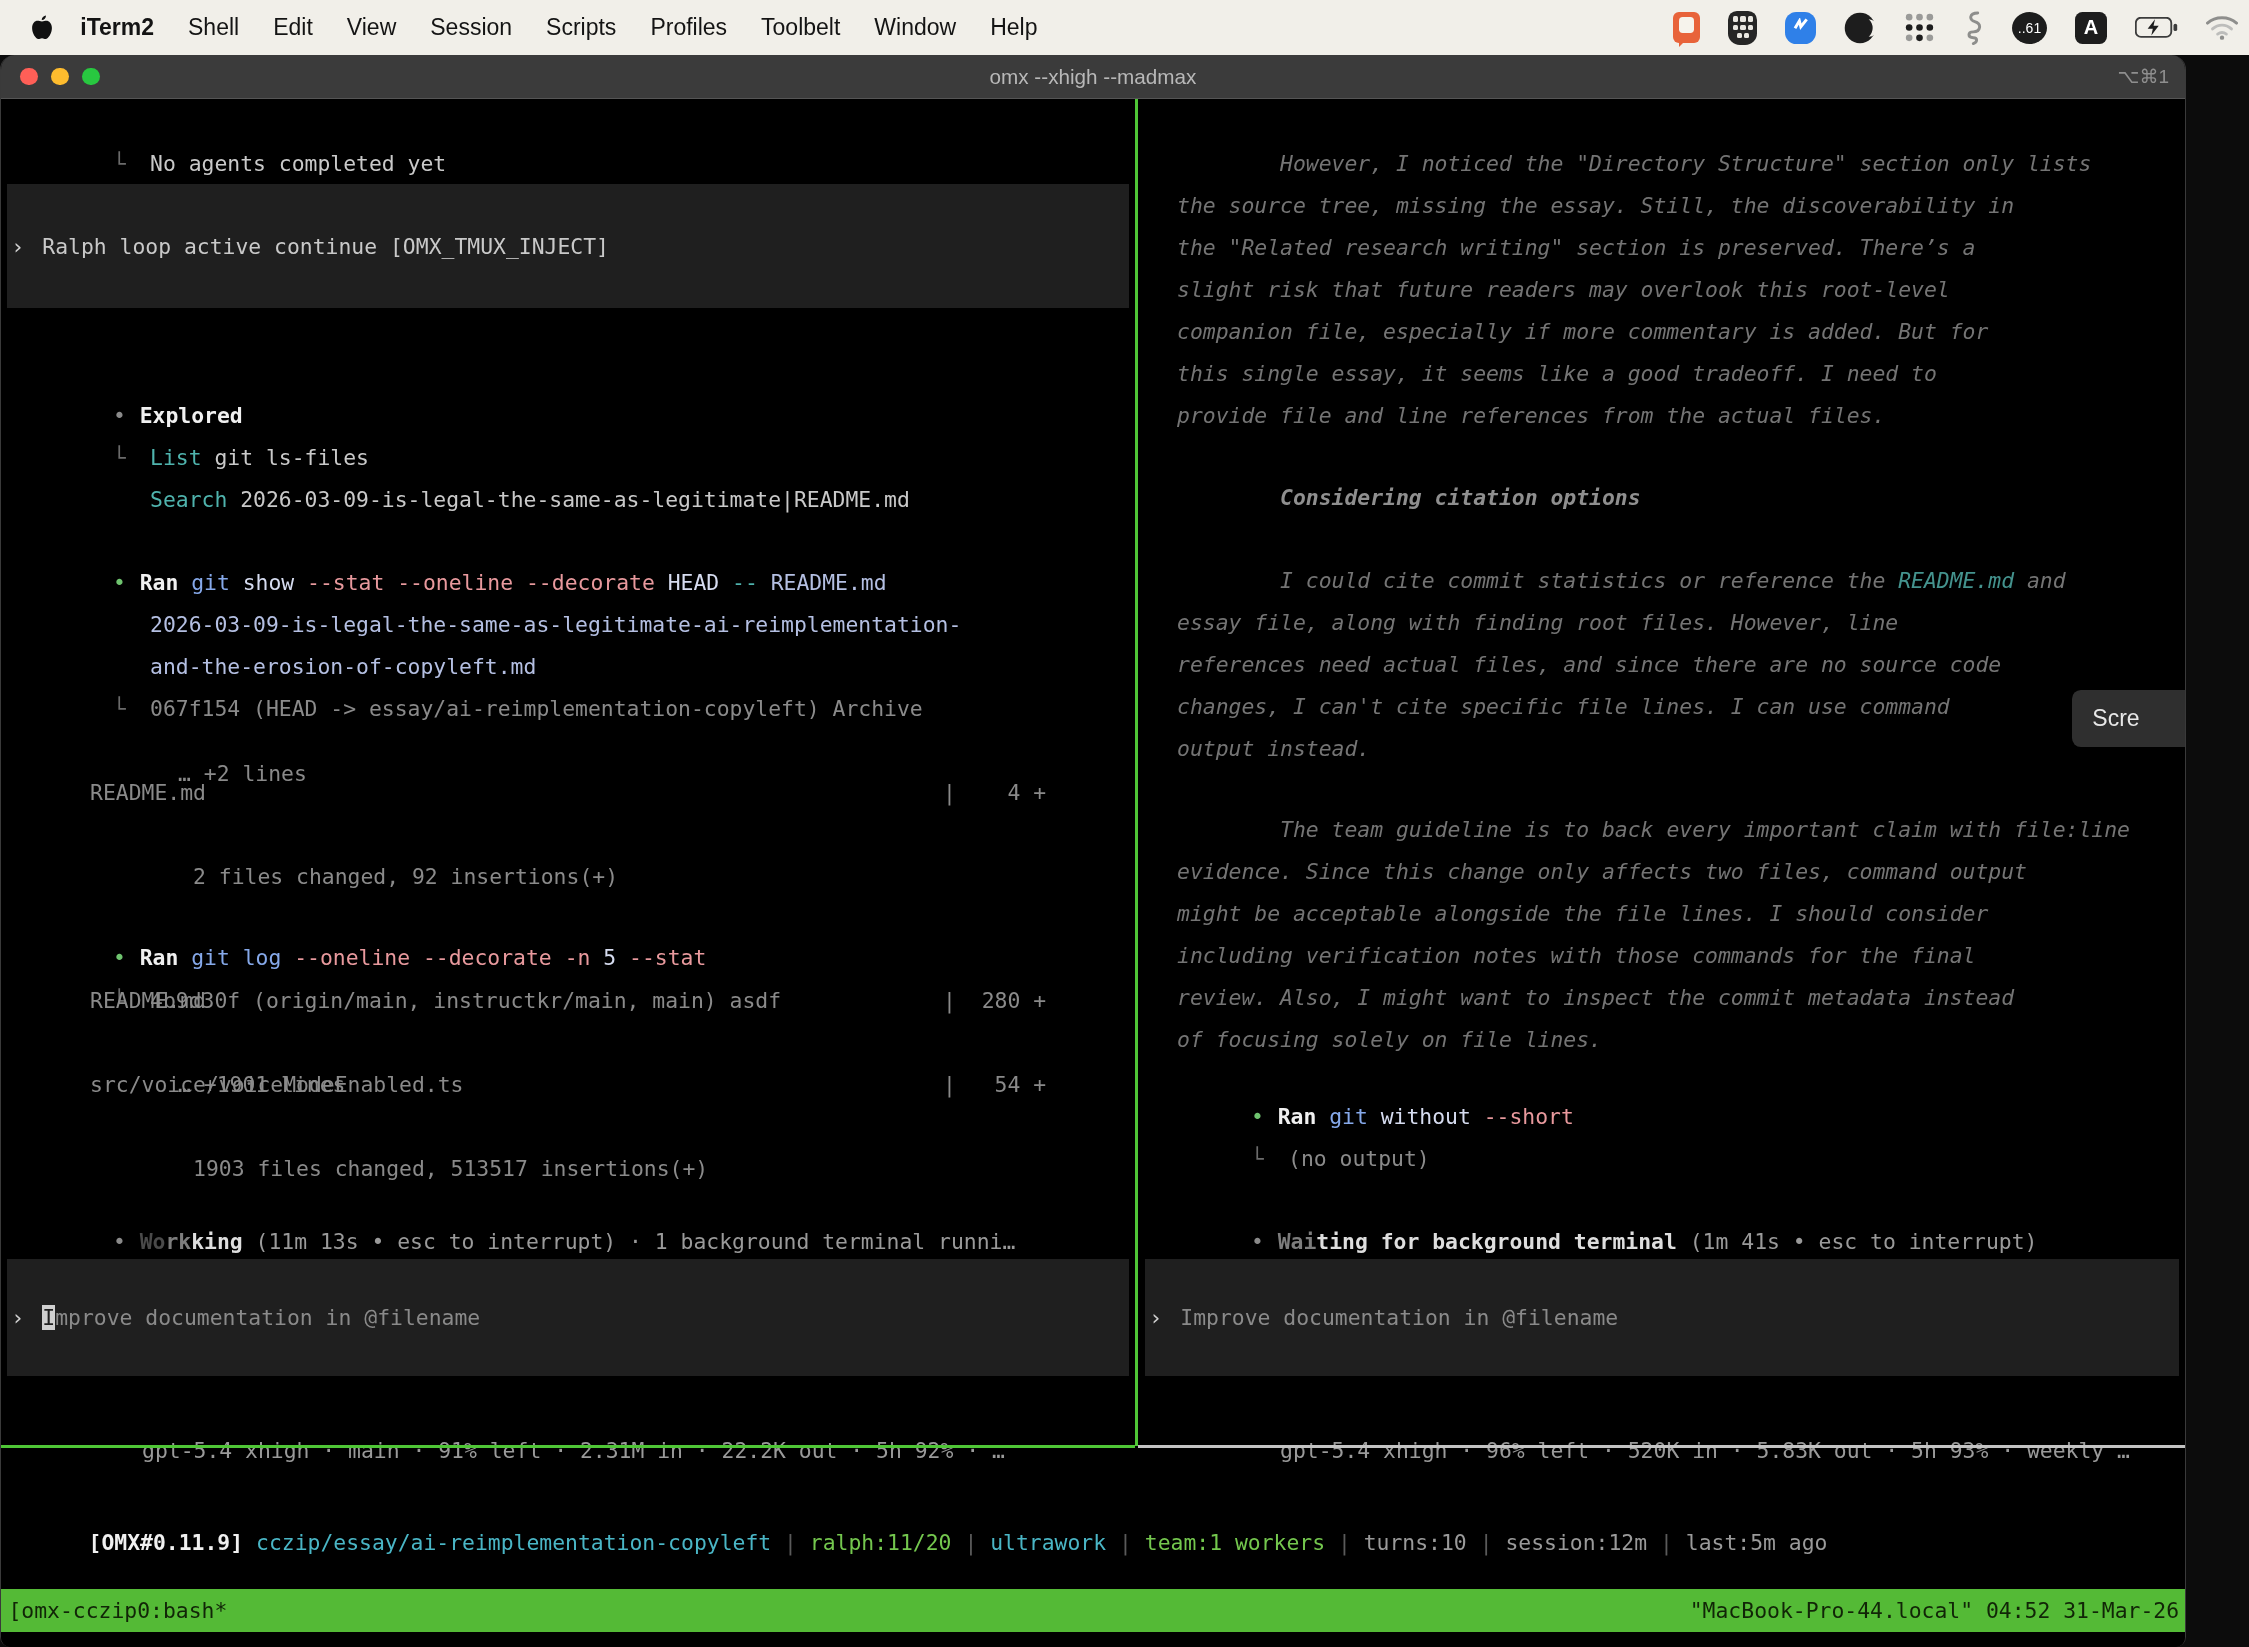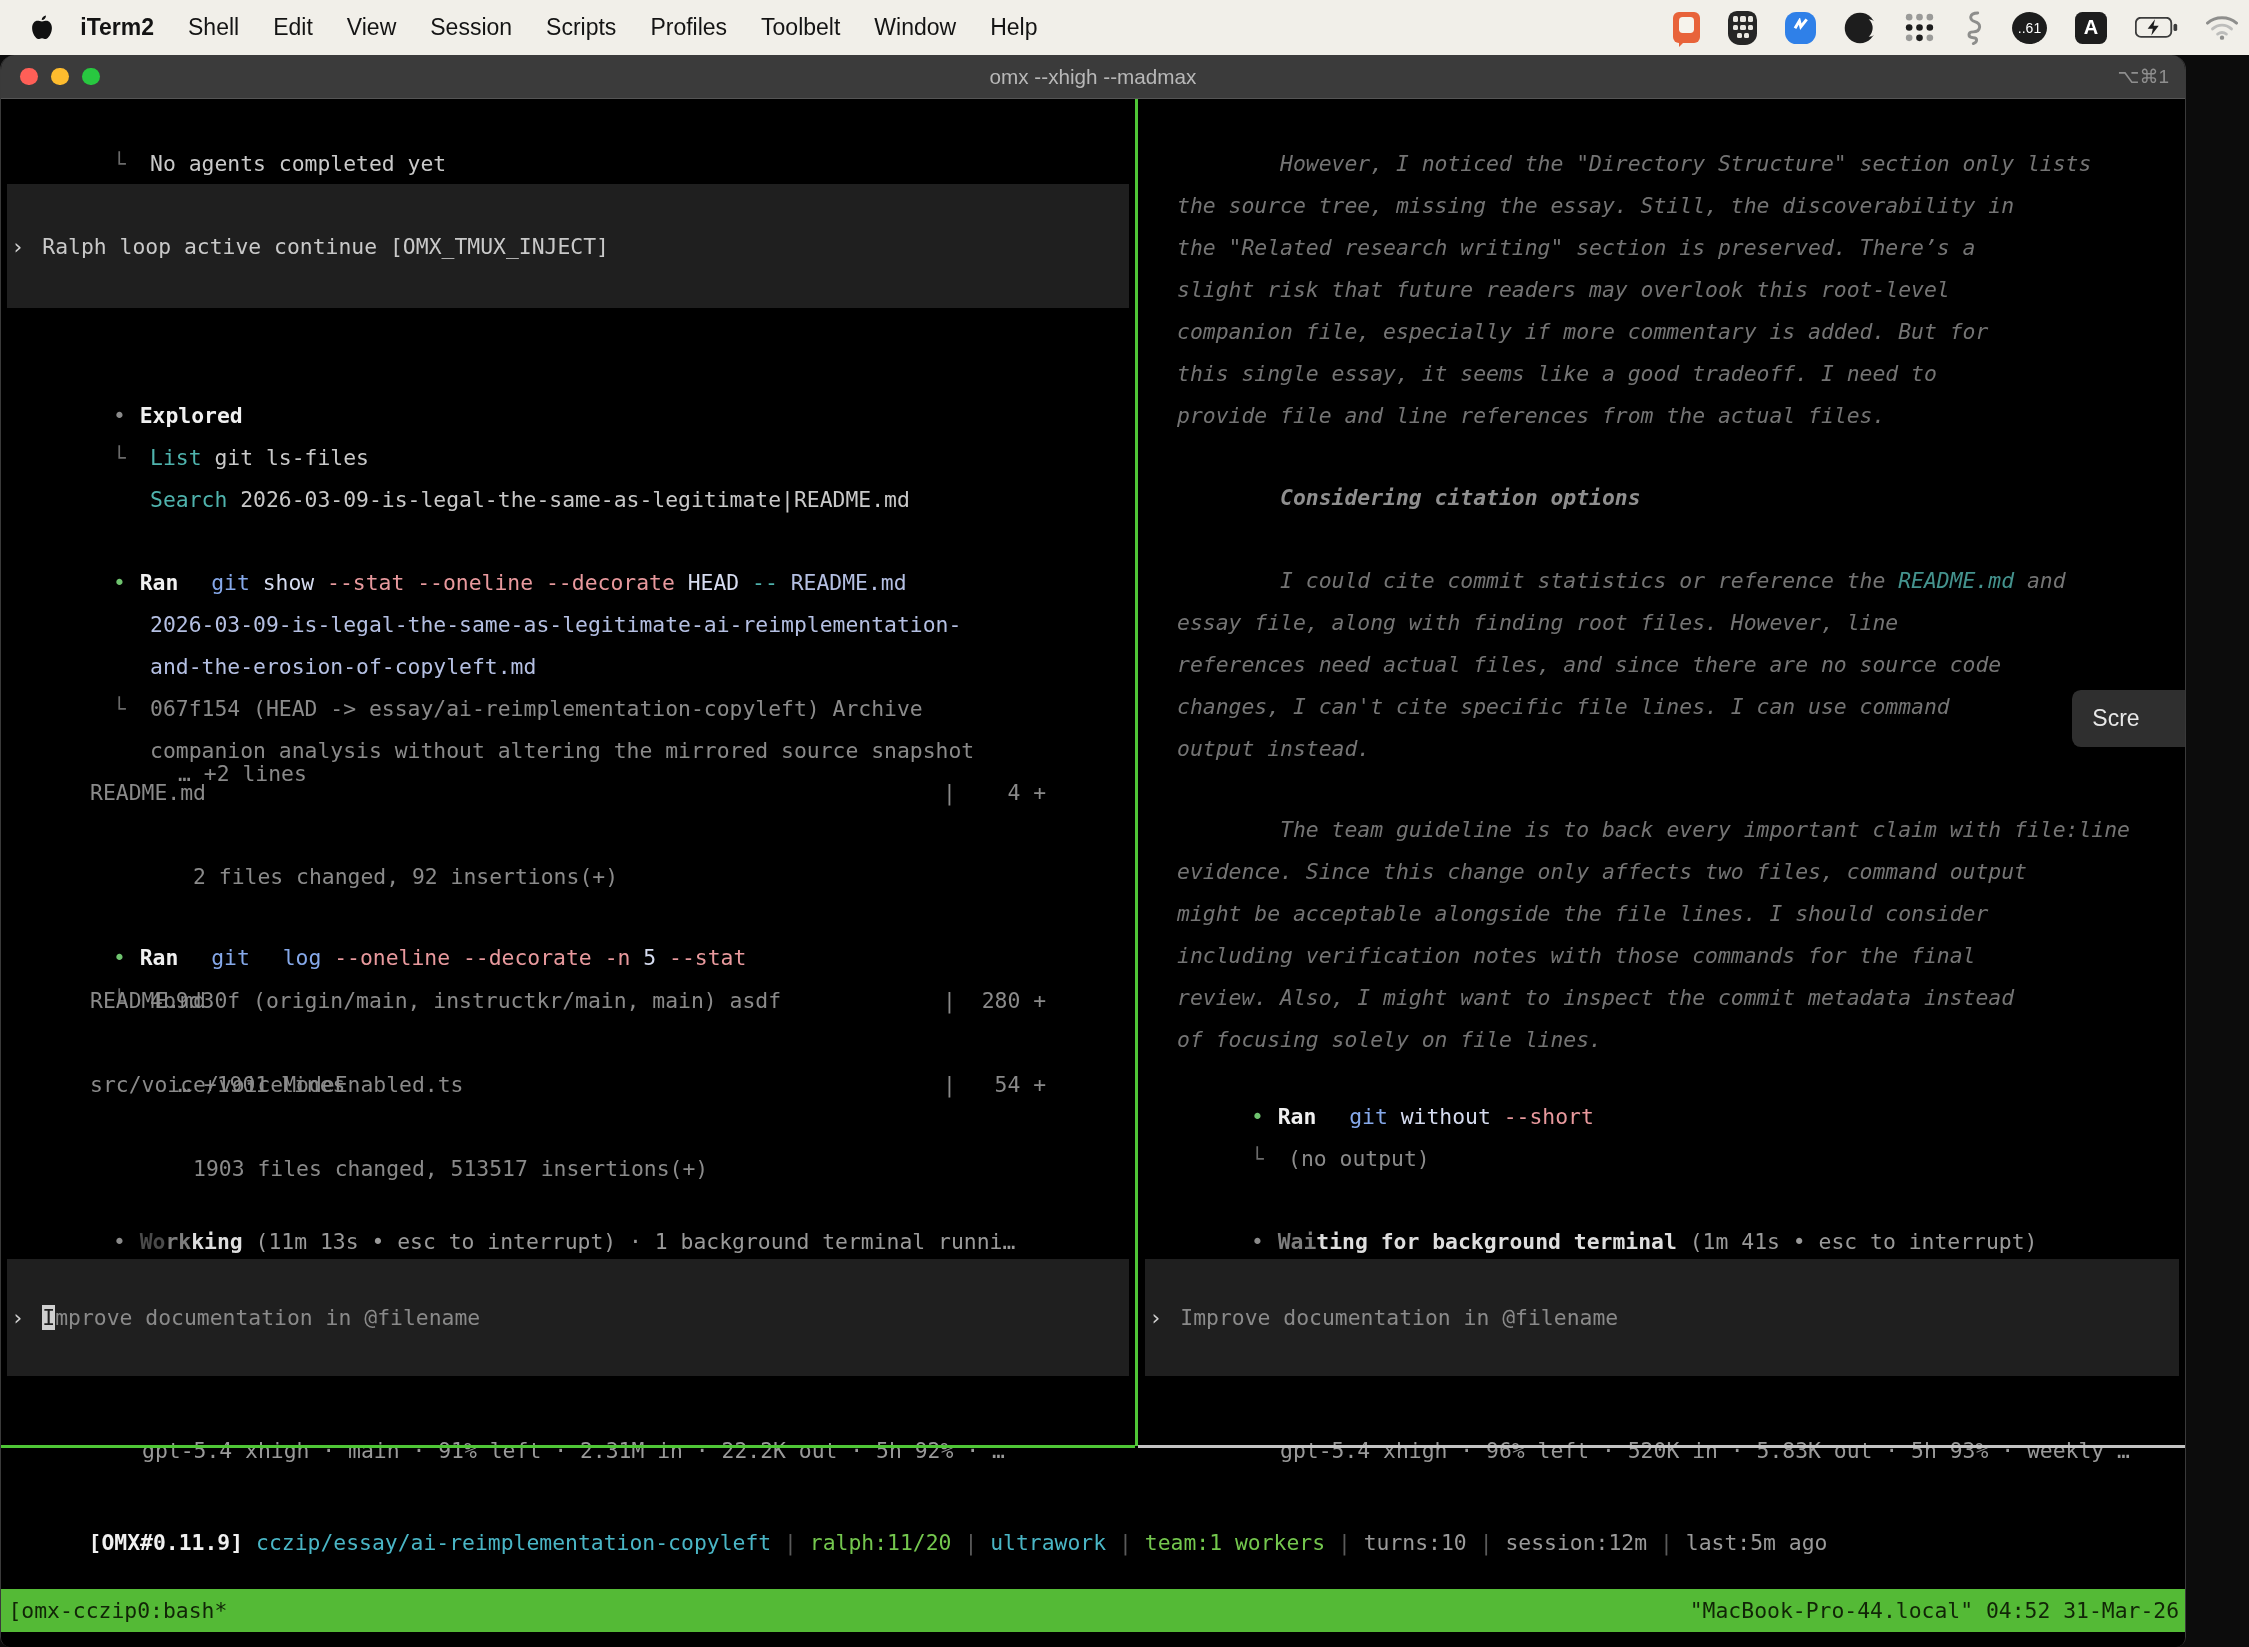--- a/index.html
+++ b/index.html
@@ -49,21 +49,21 @@
 
   .blk{position:absolute;left:0;right:0;}
   .tline{height:42px;line-height:42px;white-space:pre;padding-left:9px;}
   .conn{display:inline-block;width:37px;color:#6b6b6b;}
   .bul{display:inline-block;width:26.6px;}
   .bul.gray{color:#8a8a8a}.bul.green{color:#6fc46f}
   .bw{color:#f0f0f0;font-weight:700;}
   .wh{color:#c9c9c9;}
   .gray{color:#8a8a8a;}
   .teal{color:#4fb3ad;}
-  .blue{color:#86a9ea;margin-left:20px;}
+  .blue{color:#86a9ea;}
   .pink{color:#e8999d;}
   .lav{color:#b4bfe2;}
   .cmdw{color:#d6dcf0;}
   .statusg{color:#9a9a9a;}
   .dim1{color:#4a4a4a;font-weight:700;}
   .dim2{color:#7d7d7d;font-weight:700;}
   .shimmer{color:#dedede;font-weight:700;}
 
   .statrow{display:flex;height:42px;line-height:42px;white-space:pre;
            padding-left:89px;padding-right:89px;color:#8a8a8a;}
@@ -220,21 +220,21 @@
       <div class="blk tline" style="top:463px">
         <span class="conn"> </span><span class="lav">2026-03-09-is-legal-the-same-as-legitimate-ai-reimplementation-</span>
       </div>
       <div class="blk tline" style="top:505px">
         <span class="conn"> </span><span class="lav">and-the-erosion-of-copyleft.md</span>
       </div>
       <div class="blk tline" style="top:547px">
         <span class="conn">└</span><span class="gray">067f154 (HEAD -&gt; essay/ai-reimplementation-copyleft) Archive</span>
       </div>
       <div class="blk tline" style="top:589px">
-        <span class="conn"> </span><span class="gray">companion analysis without altering the mirrored source snapshot</span>
+        <span class="conn"> </span>
       </div>
       <div class="blk tline" style="top:612px;padding-left:74px">
         <span class="gray">… +2 lines</span>
       </div>
       <div class="blk statrow" style="top:673px">
         <span>README.md</span><span class="statval">|    4 +</span>
       </div>
       <div class="blk tline" style="top:715px;padding-left:89px">
         <span class="gray">2 files changed, 92 insertions(+)</span>
       </div>

